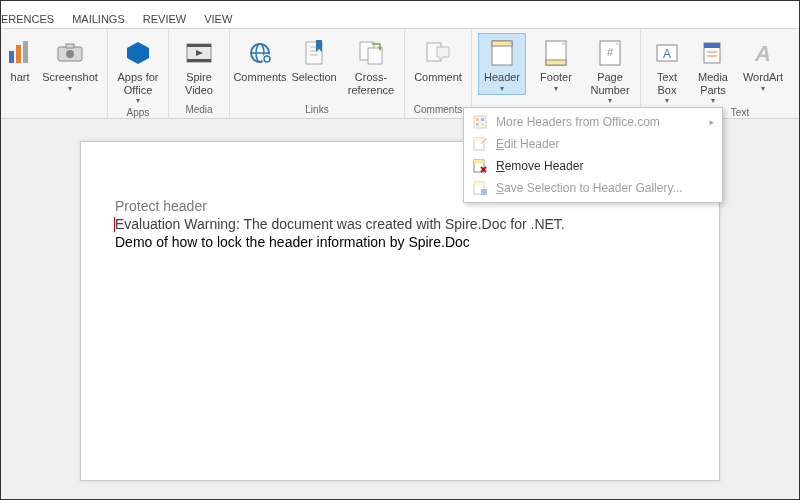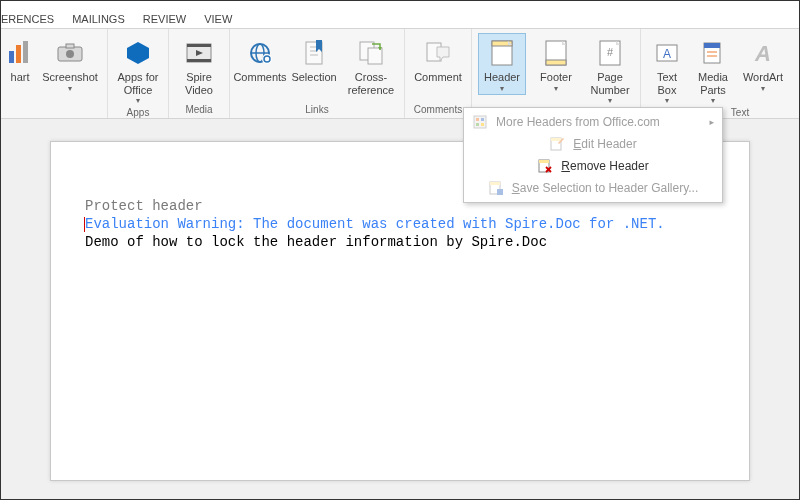--- a/index.html
+++ b/index.html
@@ -74,32 +74,32 @@
   .btn .lbl { margin-top: 0; }
   .btn .caret { font-size: 8px; color: #666; }
   .doc-area {
     background: #f0f0f0;
     height: calc(500px - 17px - 90px - 2px);
     display: flex;
     justify-content: center;
     padding-top: 22px;
   }
   .page {
-    width: 700px;
+    width: 640px;
     height: 340px;
     background: #fff;
     border: 1px solid #c8c8c8;
     box-shadow: 0 0 4px rgba(0,0,0,0.12);
     padding: 56px 34px 20px 34px;
-    font-family: Liberation Mono, monospace;
+    font-family: Liberation Sans, sans-serif;
     font-size: 14px;
     color: #000;
   }
   .page .hdr { color: #7a7a7a; font-size: 14px; margin-bottom: 2px; }
-  .page .warn { color: #3b82f6; font-size: 14px; margin-bottom: 2px; position:relative;}
+  .page .warn { color: #404040; font-size: 14px; margin-bottom: 2px; position:relative;}
   .page .cursor-caret { position:absolute; left:-1px; top:1px; width:1px; height:15px; background:#d00000;}
   .page .body { color: #000; font-size: 14px; }
   .dropdown {
     position: absolute;
     top: 106px;
     left: 462px;
     width: 260px;
     background: #fff;
     border: 1px solid #c6c6c6;
     box-shadow: 2px 2px 5px rgba(0,0,0,0.2);
@@ -107,21 +107,20 @@
     font-size: 12px;
     z-index: 10;
   }
   .dropdown .item {
     display: flex;
     align-items: center;
     padding: 3px 6px;
     gap: 8px;
     color: #333;
     cursor: pointer;
-    justify-content: center;
   }
   .dropdown .item .iconcell { width:16px; height:16px; display:flex; align-items:center; justify-content:center;}
   .dropdown .item.disabled { color: #a0a0a0; cursor: default;}
   .dropdown .item.disabled svg { opacity:0.45; }
   .dropdown .item .arrow { margin-left:auto; font-size:9px; color:#a0a0a0;}
   
 </style>
 </head>
 <body>
 

